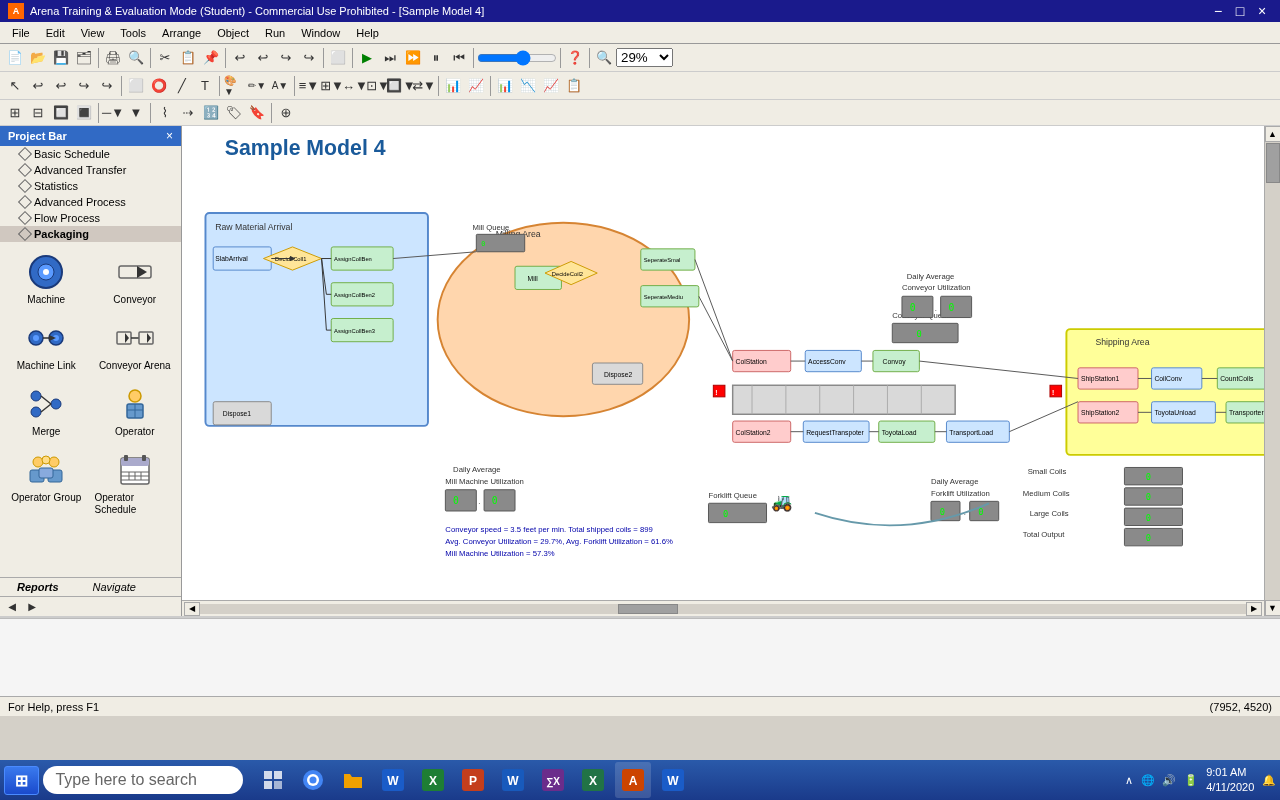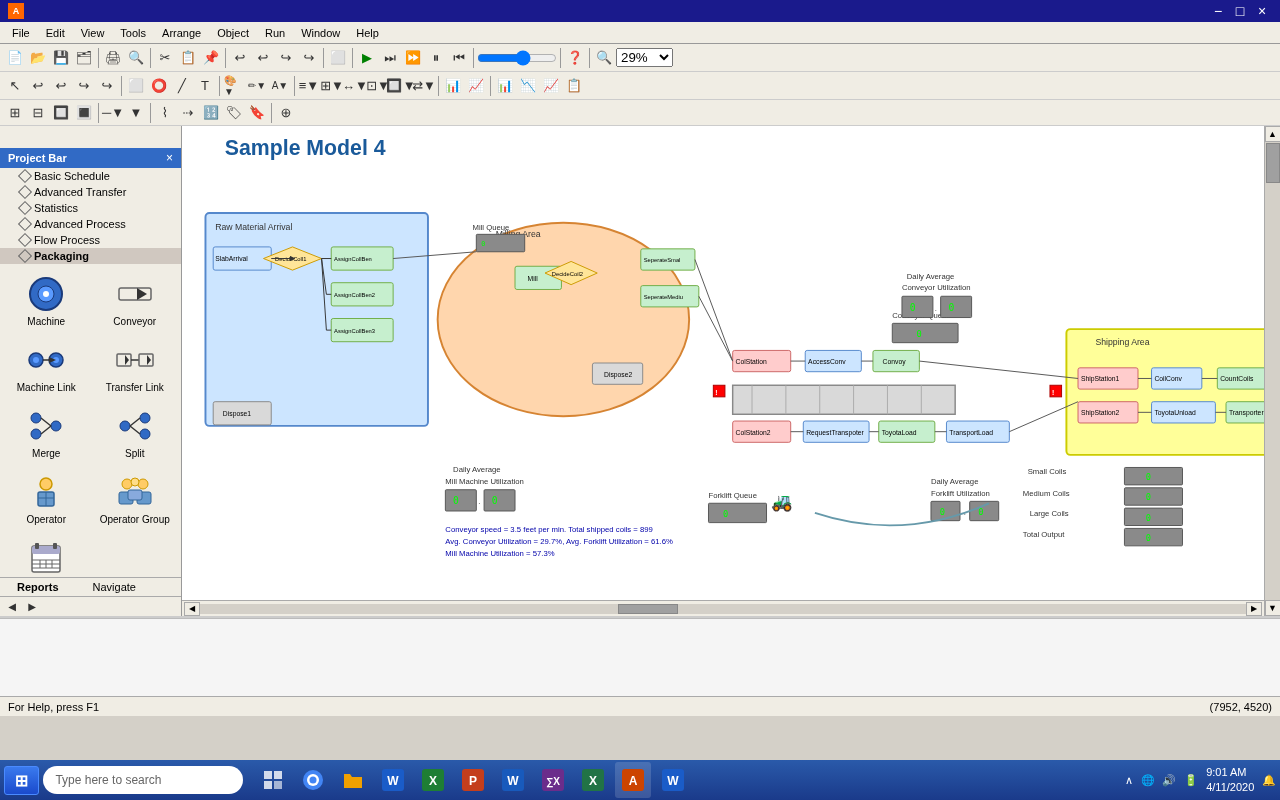--- a/index.html
+++ b/index.html
@@ -14,31 +14,31 @@
 
     
     #menu-bar { background: #f0ede4; height: 22px; display: flex; align-items: center; padding: 0 4px; border-bottom: 1px solid #999; }
     #menu-bar .menu-item { padding: 2px 8px; font-size: 11px; cursor: pointer; color: #000; }
 
     
     #main-layout { display: flex; height: calc(800px - 22px - 22px - 26px - 26px - 26px - 26px - 24px - 24px); }
 
     
     #project-bar { width: 182px; background: #f0ede4; border-right: 1px solid #999; display: flex; flex-direction: column; flex-shrink: 0; }
-    #project-bar-header { background: #316ac5; color: white; padding: 2px 8px; font-size: 11px; font-weight: bold; display: flex; justify-content: space-between; align-items: center; height: 20px; margin-top: 22px; }
+    #project-bar-header { background: #316ac5; color: white; padding: 2px 8px; font-size: 11px; font-weight: bold; display: flex; justify-content: space-between; align-items: center; height: 20px; }
     #project-bar-header button { background: none; border: none; color: white; cursor: pointer; font-size: 11px; }
 
     .panel-item { padding: 2px 8px 2px 20px; font-size: 11px; cursor: pointer; display: flex; align-items: center; gap: 4px; color: #000; }
     .panel-item .diamond { width: 10px; height: 10px; background: none; border: 1px solid #666; transform: rotate(45deg); display: inline-block; flex-shrink: 0; }
     .panel-item.active-panel { font-weight: bold; }
 
     
     #icon-grid { flex: 1; overflow-y: auto; padding: 8px 4px; display: grid; grid-template-columns: 1fr 1fr; gap: 4px; align-content: start; }
     .icon-item { display: flex; flex-direction: column; align-items: center; cursor: pointer; padding: 4px 2px; }
-    .icon-label { font-size: 10px; text-align: right; color: #000; line-height: 1.2; margin-top: 2px; }
+    .icon-label { font-size: 10px; text-align: left; color: #000; line-height: 1.2; margin-top: 2px; }
 
     
     #canvas-area { flex: 1; background: white; position: relative; overflow: hidden; display: flex; flex-direction: column; }
     #canvas-content { flex: 1; position: relative; overflow: hidden; }
 
     
     #status-bar { background: #f0ede4; height: 24px; display: flex; align-items: center; padding: 0 8px; border-top: 1px solid #aaa; font-size: 11px; }
     .nav-btn { padding: 2px 16px; font-size: 11px; cursor: pointer; background: #f0ede4; border: 1px solid transparent; }
     .nav-btn.active { font-weight: bold; }
 
@@ -60,20 +60,21 @@
     .toolbar-row { background: #f0ede4; height: 28px; display: flex; align-items: center; padding: 1px 4px; gap: 1px; border-bottom: 1px solid #ccc; }
     .tb-icon { width: 22px; height: 22px; display: flex; align-items: center; justify-content: center; cursor: pointer; border: 1px solid transparent; font-size: 13px; color: #333; }
     .tb-sep2 { width: 1px; height: 20px; background: #999; margin: 0 2px; flex-shrink: 0; }
   </style>
 </head>
 <body>
 
 <div id="title-bar">
   <div class="title-left">
     <span class="title-icon">A</span>
+    <span>Arena Training &amp; Evaluation Mode (Student) - Commercial Use Prohibited - [Sample Model 4]</span>
   </div>
   <div class="title-controls">
     <button>−</button>
     <button>□</button>
     <button>×</button>
   </div>
 </div>
 
 <div id="menu-bar">
   <span class="menu-item">File</span>
@@ -239,44 +240,34 @@
 
       <div class="icon-item">
         <svg width="40" height="40" viewBox="0 0 40 40">
           <rect x="2" y="14" width="14" height="12" fill="#f0ede4" stroke="#666" stroke-width="1.5" rx="1"></rect>
           <polygon points="14,20 10,15 10,25" fill="#333"></polygon>
           <line x1="16" y1="20" x2="24" y2="20" stroke="#333" stroke-width="1.5"></line>
           <polygon points="24,17 30,20 24,23" fill="#333"></polygon>
           <rect x="24" y="14" width="14" height="12" fill="#f0ede4" stroke="#666" stroke-width="1.5" rx="1"></rect>
           <polygon points="36,20 32,15 32,25" fill="#333"></polygon>
         </svg>
-        <span class="icon-label">Transfer Link</span>
+        <span class="icon-label">Conveyor Arena</span>
       </div>
 
       <div class="icon-item">
         <svg width="40" height="40" viewBox="0 0 40 40">
           <circle cx="10" cy="12" r="5" fill="#316ac5" stroke="#1a3a7a" stroke-width="1"></circle>
           <circle cx="10" cy="28" r="5" fill="#316ac5" stroke="#1a3a7a" stroke-width="1"></circle>
           <circle cx="30" cy="20" r="5" fill="#316ac5" stroke="#1a3a7a" stroke-width="1"></circle>
           <line x1="15" y1="12" x2="25" y2="20" stroke="#333" stroke-width="1.5"></line>
           <line x1="15" y1="28" x2="25" y2="20" stroke="#333" stroke-width="1.5"></line>
         </svg>
         <span class="icon-label">Merge</span>
       </div>
 
-      <div class="icon-item">
-        <svg width="40" height="40" viewBox="0 0 40 40">
-          <circle cx="10" cy="20" r="5" fill="#316ac5" stroke="#1a3a7a" stroke-width="1"></circle>
-          <circle cx="30" cy="12" r="5" fill="#316ac5" stroke="#1a3a7a" stroke-width="1"></circle>
-          <circle cx="30" cy="28" r="5" fill="#316ac5" stroke="#1a3a7a" stroke-width="1"></circle>
-          <line x1="15" y1="20" x2="25" y2="12" stroke="#333" stroke-width="1.5"></line>
-          <line x1="15" y1="20" x2="25" y2="28" stroke="#333" stroke-width="1.5"></line>
-        </svg>
-        <span class="icon-label">Split</span>
-      </div>
 
 
       <div class="icon-item">
         <svg width="40" height="40" viewBox="0 0 40 40">
           <circle cx="20" cy="12" r="6" fill="#ffcc66" stroke="#cc9900" stroke-width="1.5"></circle>
           <rect x="12" y="20" width="16" height="14" fill="#6699cc" stroke="#336699" stroke-width="1.5" rx="2"></rect>
           <line x1="20" y1="20" x2="20" y2="34" stroke="#336699" stroke-width="1"></line>
           <line x1="12" y1="26" x2="28" y2="26" stroke="#336699" stroke-width="1"></line>
         </svg>
         <span class="icon-label">Operator</span>
@@ -305,21 +296,21 @@
           <line x1="6" y1="26" x2="34" y2="26" stroke="#666" stroke-width="1"></line>
           <line x1="6" y1="30" x2="34" y2="30" stroke="#666" stroke-width="1"></line>
           <rect x="9" y="5" width="4" height="6" fill="#555" rx="1"></rect>
           <rect x="27" y="5" width="4" height="6" fill="#555" rx="1"></rect>
         </svg>
         <span class="icon-label">Operator Schedule</span>
       </div>
 
     </div>
 
-    <div style="border-top:1px solid #aaa; display:flex; background:#f0ede4;">
+    <div style="border-top:1px solid #aaa; display:flex; background:#f0ede4;font-style:italic;">
       <div class="nav-btn active">Reports</div>
       <div class="nav-btn">Navigate</div>
     </div>
     <div style="height:20px; background:#f0ede4; border-top:1px solid #aaa; display:flex; align-items:center; gap:4px; padding:0 4px;">
       <div class="tb-icon" style="width:16px;height:16px;font-size:10px;">◀</div>
       <div class="tb-icon" style="width:16px;height:16px;font-size:10px;">▶</div>
     </div>
   </div>
 
   <div id="canvas-area" style="flex:1; background:white; position:relative; overflow:hidden; display:flex; flex-direction:column;">
@@ -546,21 +537,21 @@
   <span>For Help, press F1</span>
   <span>(7952, 4520)</span>
 </div>
 
 <div id="taskbar" style="background:linear-gradient(to bottom, #2a5aaa, #1a3a8a); height:40px; display:flex; align-items:center; padding:0 4px; gap:4px; position:fixed; bottom:0; width:1280px; z-index:100;">
 
   <div class="start-btn" style="background:linear-gradient(to bottom,#3a7aee,#1a4acc); color:white; padding:4px 10px; border-radius:3px; cursor:pointer; display:flex; align-items:center; gap:4px; font-size:14px; font-weight:bold; border:1px solid #4a8aff;">
     <span style="font-size:16px;">⊞</span>
   </div>
 
-  <div class="search-box" style="background:white; border-radius:20px; height:28px; width:200px; display:flex; padding:3px 12px; font-size:12px; color:#666; cursor:text;">
+  <div class="search-box" style="background:white; border-radius:20px; height:28px; width:200px; display:flex; padding:3px 12px; font-size:16px; color:#666; cursor:text;">
     <span>Type here to search</span>
   </div>
 
   <div class="task-icons" style="display:flex; gap:4px; flex:1; justify-content:flex-start; margin-left:8px;">
 
     <div class="task-icon" style="width:36px;height:36px;display:flex;align-items:center;justify-content:center;cursor:pointer;border-radius:3px;">
       <svg width="20" height="20" viewBox="0 0 20 20">
           <rect x="1" y="1" width="8" height="8" fill="white" opacity="0.8"></rect>
           <rect x="11" y="1" width="8" height="8" fill="white" opacity="0.8"></rect>
           <rect x="1" y="11" width="8" height="8" fill="white" opacity="0.8"></rect>

